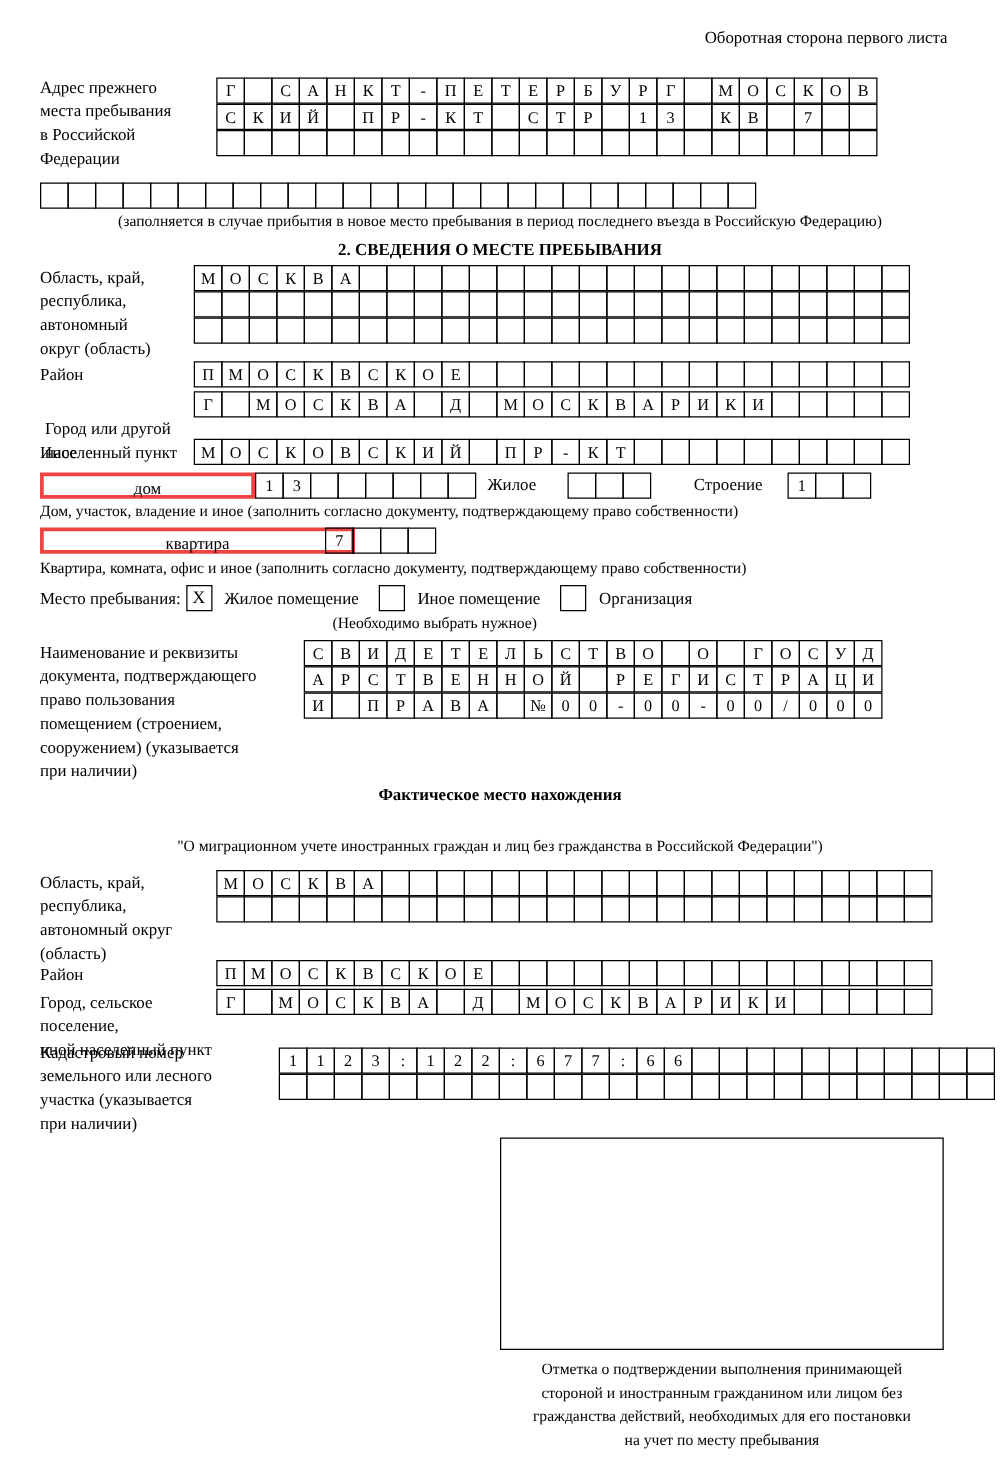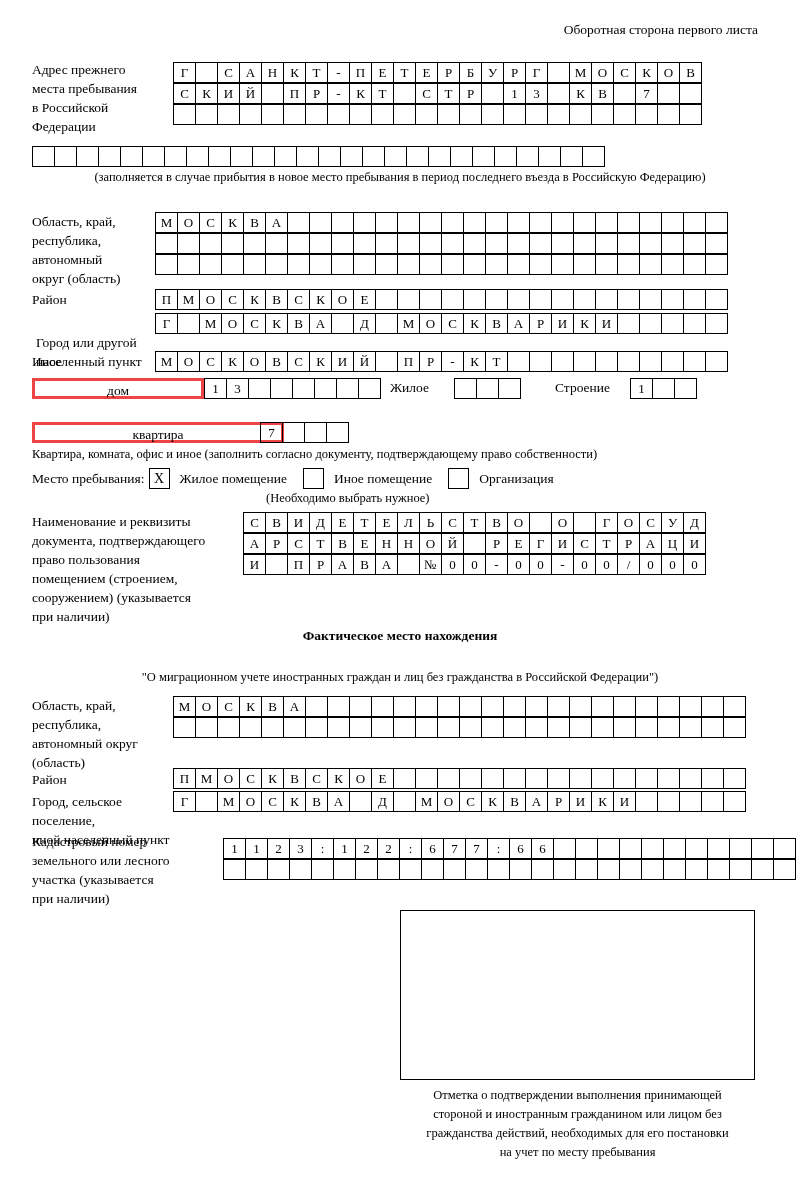--- a/index.html
+++ b/index.html
@@ -209,20 +209,21 @@
         <div class="cell"></div>
         <div class="cell"></div>
         <div class="cell"></div>
         <div class="cell"></div>
         <div class="cell"></div>
       </div>
     </div>
 
   <div class="abs note" style="left:32px; top:170px; width:736px;">(заполняется в случае прибытия в новое место пребывания в период последнего въезда в Российскую Федерацию)</div>
 
+  <div class="abs sec-title" style="left:32px; top:192px; width:736px;">2. СВЕДЕНИЯ О МЕСТЕ ПРЕБЫВАНИЯ</div>
 
   <div class="abs lbl" style="left:32px; top:212px; width:145px;">Область, край,
 республика,
 автономный
 округ (область)</div>
   <div class="abs" id="s2-region" style="left:155px; top:212px;">
       <div class="row">
         <div class="cell">М</div>
         <div class="cell">О</div>
         <div class="cell">С</div>
@@ -427,20 +428,21 @@
       </div>
     </div>
   <div class="abs lbl" style="left:555px; top:378px;">Строение</div>
   <div class="abs" id="s2-stroenie" style="left:630px; top:378px;">
       <div class="row">
         <div class="cell">1</div>
         <div class="cell"></div>
         <div class="cell"></div>
       </div>
     </div>
+  <div class="abs small" style="left:32px; top:402px;">Дом, участок, владение и иное (заполнить согласно документу, подтверждающему право собственности)</div>
 
   <div class="abs wide-box" style="left:32px; top:422px; width:252px;">квартира</div>
   <div class="abs" id="s2-flat" style="left:260px; top:422px;">
       <div class="row">
         <div class="cell">7</div>
         <div class="cell"></div>
         <div class="cell"></div>
         <div class="cell"></div>
       </div>
     </div>

